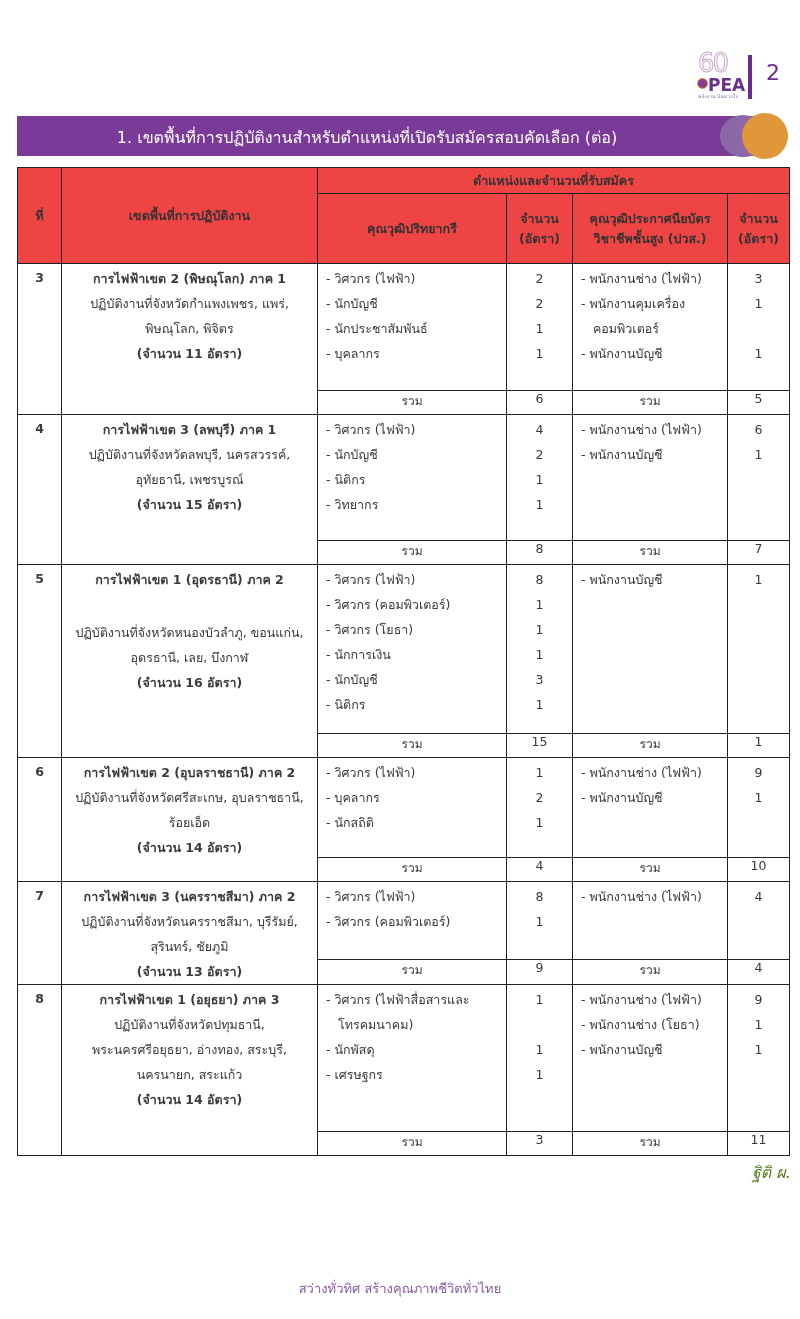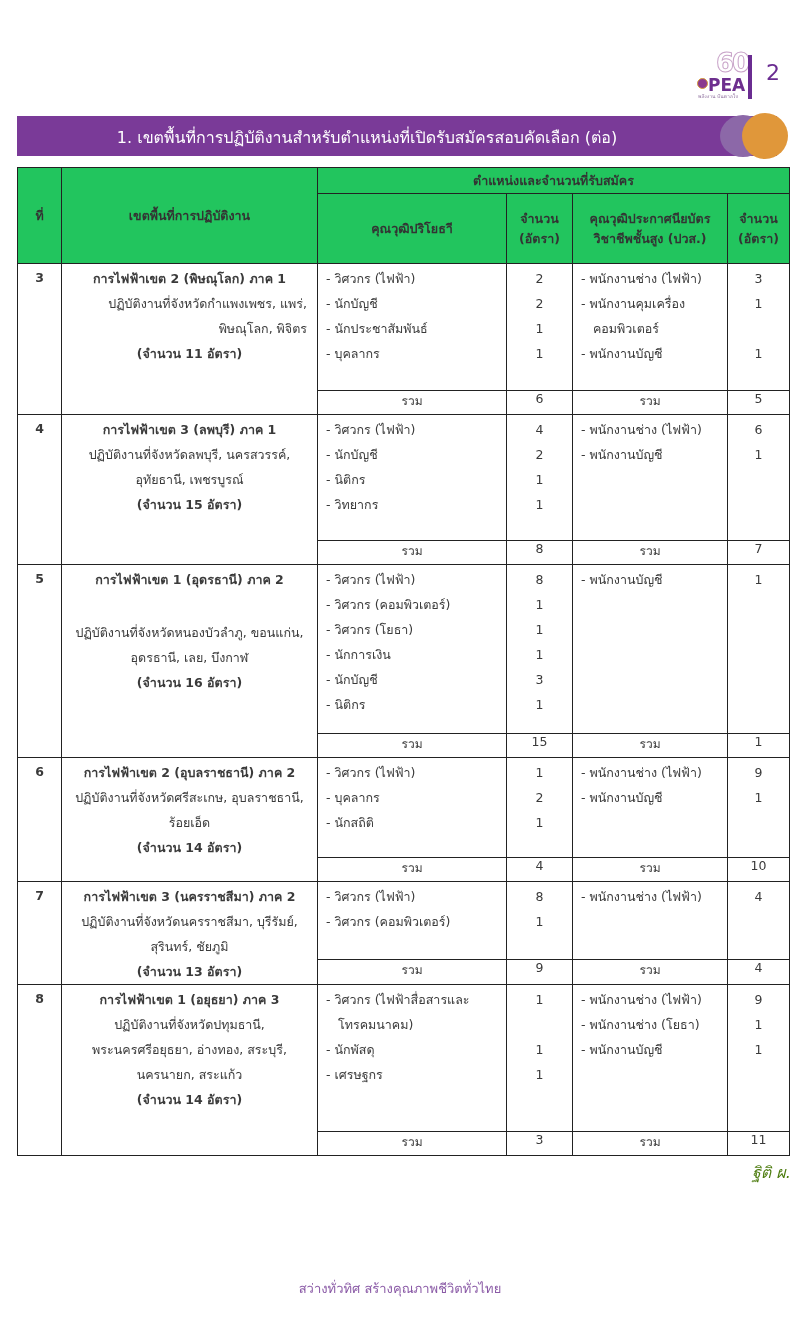--- a/index.html
+++ b/index.html
@@ -1,37 +1,37 @@
 <!DOCTYPE html>
 <html><head>
 <meta charset="utf-8">
 <style>
   html, body { margin: 0; padding: 0; background: #ffffff; }
   body { width: 800px; height: 1319px; position: relative; overflow: hidden;
          font-family: "DejaVu Sans", sans-serif; color: #3a3a3a; }
   .logo { position: absolute; left: 696px; top: 48px; width: 44px; height: 56px; }
-  .logo .sixty { position: absolute; left: 20px; top: 0; font-size: 26px; font-weight: bold;
+  .logo .sixty { position: absolute; left: 2px; top: 0; font-size: 26px; font-weight: normal;
                  color: transparent; -webkit-text-stroke: 1px #c9a4c9; letter-spacing: -2px; }
   .logo .pea-dot { position: absolute; left: 1px; top: 30px; width: 9px; height: 9px; border-radius: 50%;
                    background: #8b3a8f; border: 1px solid #d59a3a; }
   .logo .pea { position: absolute; left: 12px; top: 27px; font-size: 17px; font-weight: bold; color: #6d2f8e; }
   .logo .tag { position: absolute; left: 2px; top: 44px; font-size: 5px; color: #8a6a9a; white-space: nowrap; }
   .page-sep { position: absolute; left: 748px; top: 55px; width: 4px; height: 44px; background: #6a2c91; }
   .page-num { position: absolute; left: 766px; top: 60px; font-size: 22px; color: #6a2c91; }
 
   .banner { position: absolute; left: 17px; top: 116px; width: 760px; height: 40px; background: #7a3a98; }
   .banner-title { position: absolute; left: 0; right: 60px; top: 9px; text-align: center; color: #ffffff;
                   font-size: 16px; }
   .circle-a { position: absolute; left: 720px; top: 115px; width: 46px; height: 42px; border-radius: 50%; background: #8c68a8; }
   .circle-b { position: absolute; left: 742px; top: 113px; width: 46px; height: 46px; border-radius: 50%; background: #e0973a; }
 
   table.grid { position: absolute; left: 17px; top: 167px; width: 773px; border-collapse: collapse;
                table-layout: fixed; font-size: 12.5px; }
   table.grid td, table.grid th { border: 1.5px solid #222; padding: 0; vertical-align: top; }
-  th { background: #22c55e; font-weight: bold; color: #333; text-align: center; vertical-align: middle !important; font-size: 12.5px; }
+  th { background: #ef4444; font-weight: bold; color: #333; text-align: center; vertical-align: middle !important; font-size: 12.5px; }
   .c-no { width: 44px; } .c-area { width: 256px; } .c-deg { width: 189px; } .c-n1 { width: 66px; }
   .c-voc { width: 155px; } .c-n2 { width: 62px; }
   .no { text-align: center; padding-top: 6px !important; font-weight: bold; }
   .area { text-align: center; line-height: 25px; padding-top: 2px !important; }
   .area .bold { font-weight: bold; }
   .list { line-height: 25px; padding: 2px 4px 0 8px !important; }
   .list div { white-space: nowrap; }
   .nums { text-align: center; line-height: 25px; padding-top: 2px !important; }
   .sum td { text-align: center; vertical-align: middle; height: 23px; }
   .sum td.lbl { font-size: 12px; }
@@ -67,32 +67,32 @@
       <col class="c-voc">
       <col class="c-n2">
   </colgroup>
   <thead>
     <tr style="height:26px">
       <th rowspan="2">ที่</th>
       <th rowspan="2">เขตพื้นที่การปฏิบัติงาน</th>
       <th colspan="4">ตำแหน่งและจำนวนที่รับสมัคร</th>
     </tr>
     <tr style="height:70px">
-      <th>คุณวุฒิปริโยธาี</th>
+      <th>คุณวุฒิปริทยากรี</th>
       <th>จำนวน (อัตรา)</th>
       <th>คุณวุฒิประกาศนียบัตรวิชาชีพชั้นสูง (ปวส.)</th>
       <th>จำนวน (อัตรา)</th>
     </tr>
   </thead>
   <tbody id="tbody">
       <tr style="height: 127px;">
         <td class="no" rowspan="2">3</td>
         <td class="area" rowspan="2">
           <div class="bold">การไฟฟ้าเขต 2 (พิษณุโลก) ภาค 1</div>
-          <div style="padding: 0px 10px; text-align: right;">ปฏิบัติงานที่จังหวัดกำแพงเพชร, แพร่, พิษณุโลก, พิจิตร</div>
+          <div style="padding: 0px 10px;">ปฏิบัติงานที่จังหวัดกำแพงเพชร, แพร่, พิษณุโลก, พิจิตร</div>
           <div class="bold">(จำนวน 11 อัตรา)</div>
         </td>
         <td class="list">
           <div>- วิศวกร (ไฟฟ้า)</div>
           <div>- นักบัญชี</div>
           <div>- นักประชาสัมพันธ์</div>
           <div>- บุคลากร</div>
         </td>
         <td class="nums">
           <div>2</div>

